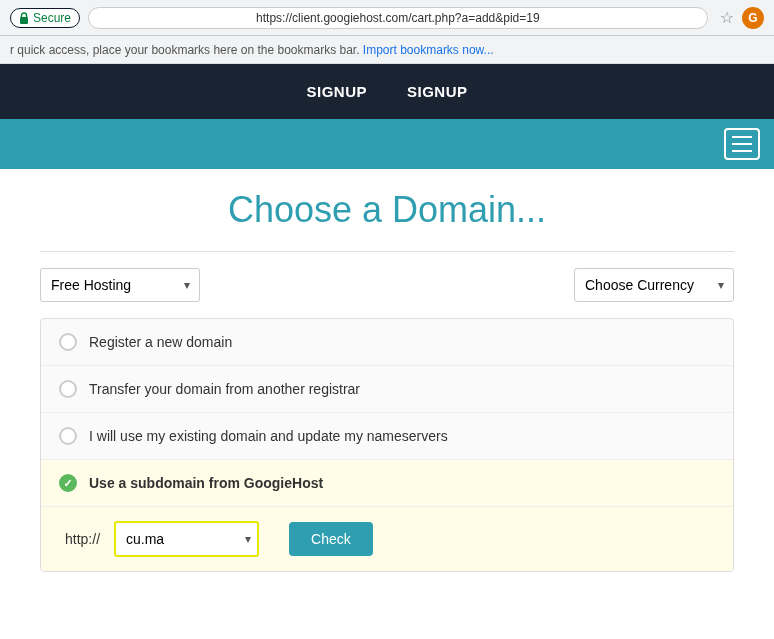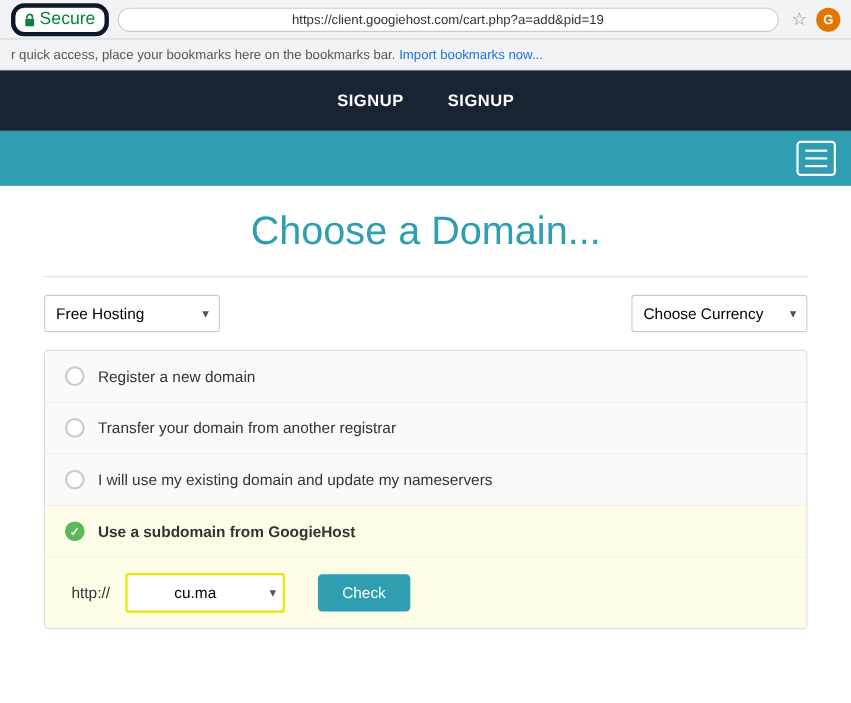--- a/index.html
+++ b/index.html
@@ -13,24 +13,24 @@
       display: flex;
       align-items: center;
       gap: 8px;
       height: 36px;
     }
     .secure-badge {
       display: flex;
       align-items: center;
       gap: 4px;
       background: #fff;
-      border: 4px solid #0f172a;
+      border: 1px solid #0f172a;
       border-radius: 12px;
       padding: 2px 8px;
-      font-size: 16px;
+      font-size: 12px;
       color: #0b8043;
     }
     .url-bar {
       flex: 1;
       background: #fff;
       border: 1px solid #ccc;
       border-radius: 12px;
       padding: 3px 10px;
       font-size: 12px;
       color: #333;
@@ -218,21 +218,20 @@
     .domain-select-wrapper select {
       appearance: none;
       -webkit-appearance: none;
       border: 2px solid #e8e800;
       border-radius: 3px;
       padding: 8px 28px 8px 10px;
       font-size: 14px;
       background: #fff;
       cursor: pointer;
       min-width: 100px;
-      text-align: center;
     }
     .domain-select-wrapper::after {
       content: '▾';
       position: absolute;
       right: 8px;
       top: 50%;
       transform: translateY(-50%);
       pointer-events: none;
       color: #555;
       font-size: 12px;

